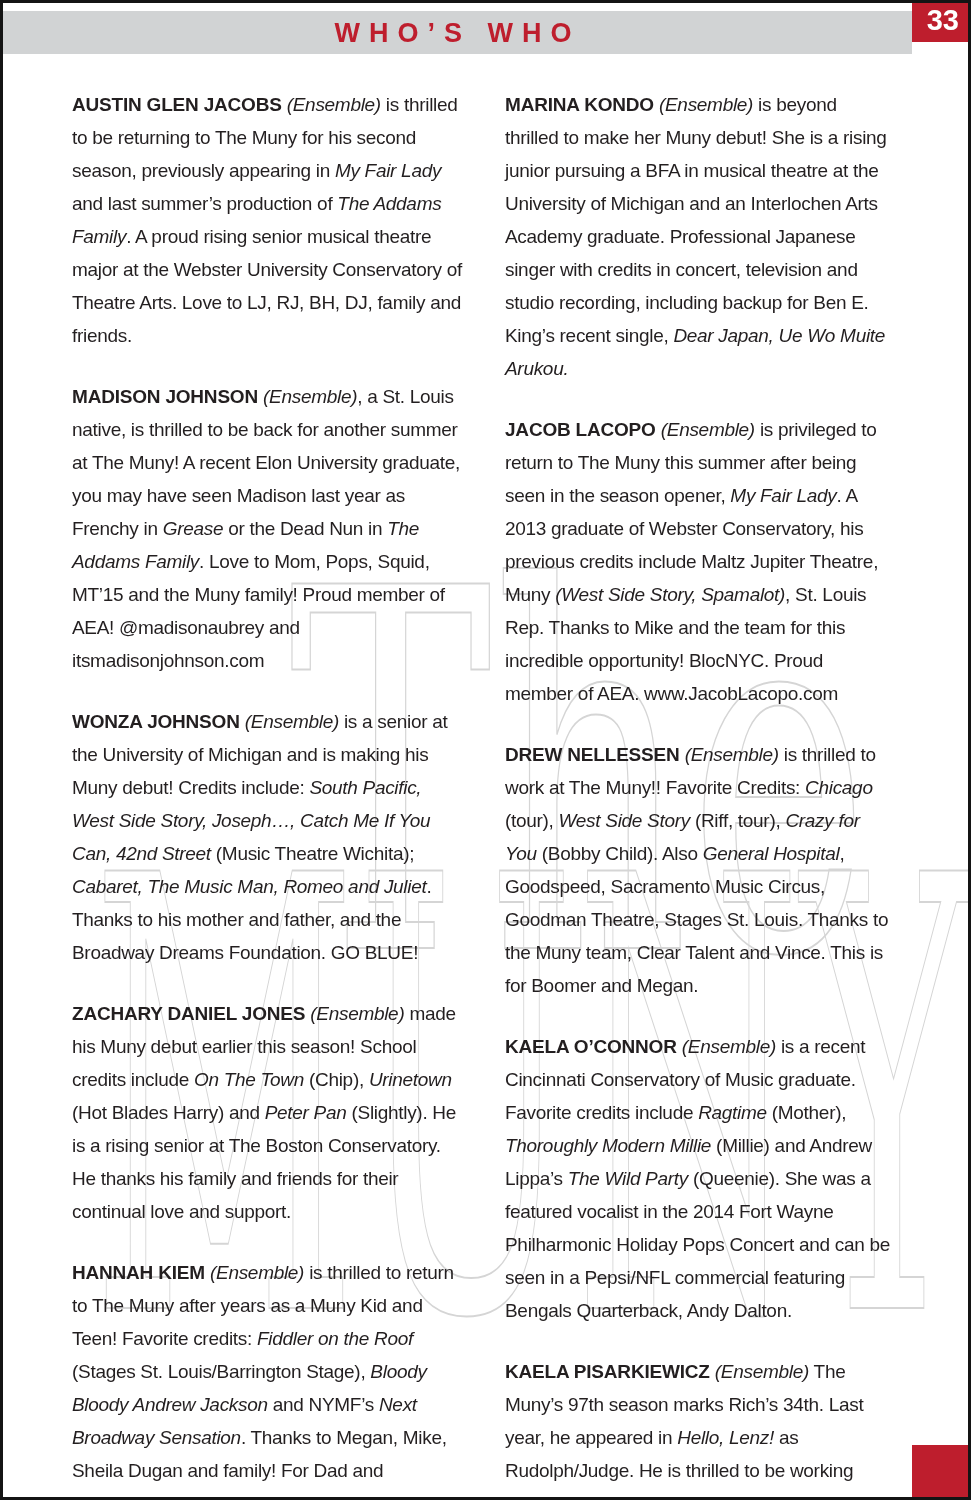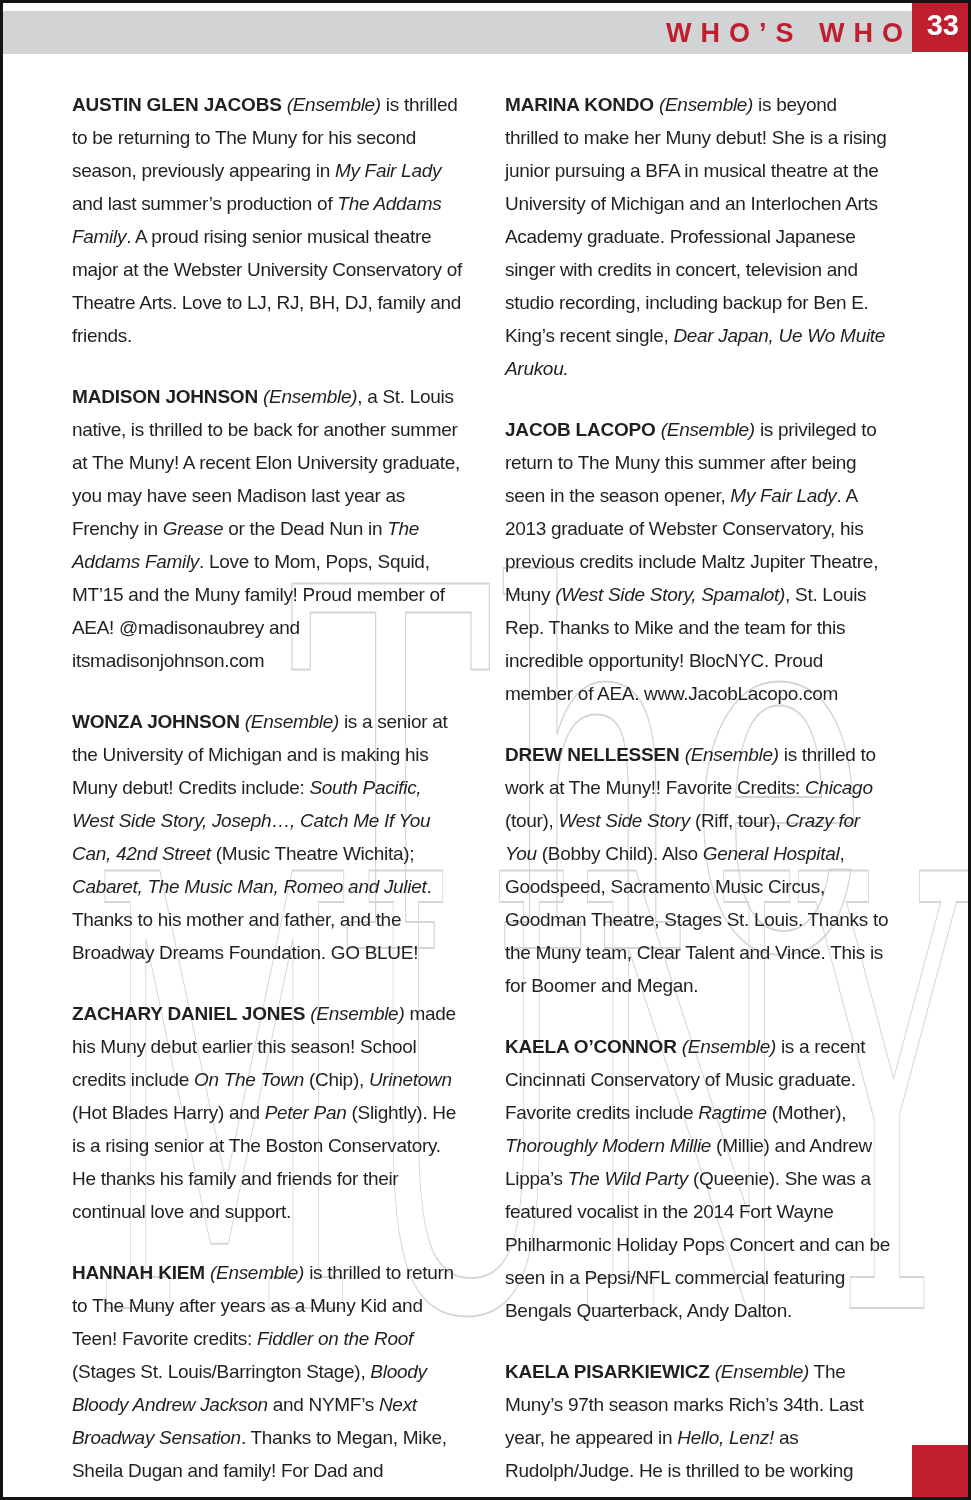--- a/index.html
+++ b/index.html
@@ -8,26 +8,26 @@
     border:3px solid #141414; background:#ffffff; overflow:hidden;
     font-family:"Liberation Sans", sans-serif; color:#231f20;
   }
   
   .header-bar {
     position:absolute; top:8px; left:0; right:56px; height:43px;
     background:#d1d3d4;
   }
   .page-title {
     position:absolute; top:8px; left:0; right:56px; height:43px; margin:0;
-    line-height:44px; text-align:right;
+    line-height:44px; text-align:center;
     font-size:27px; font-weight:bold; letter-spacing:9px;
     color:#be1e2d; z-index:3;
   }
   .page-num-box {
-    position:absolute; top:0; right:0; width:56px; height:49px;
+    position:absolute; top:0; right:0; width:56px; height:39px;
     background:#be1e2d; box-sizing:border-box; z-index:4;
     display:flex; align-items:center; justify-content:flex-end;
     padding:6px 9px 11px 0;
     color:#ffffff; font-weight:bold; font-size:29px;text-align:right;
   }
   .corner-box {
     position:absolute; bottom:0; right:0; width:56px; height:52px;
     background:#be1e2d; z-index:4;
   }
   

